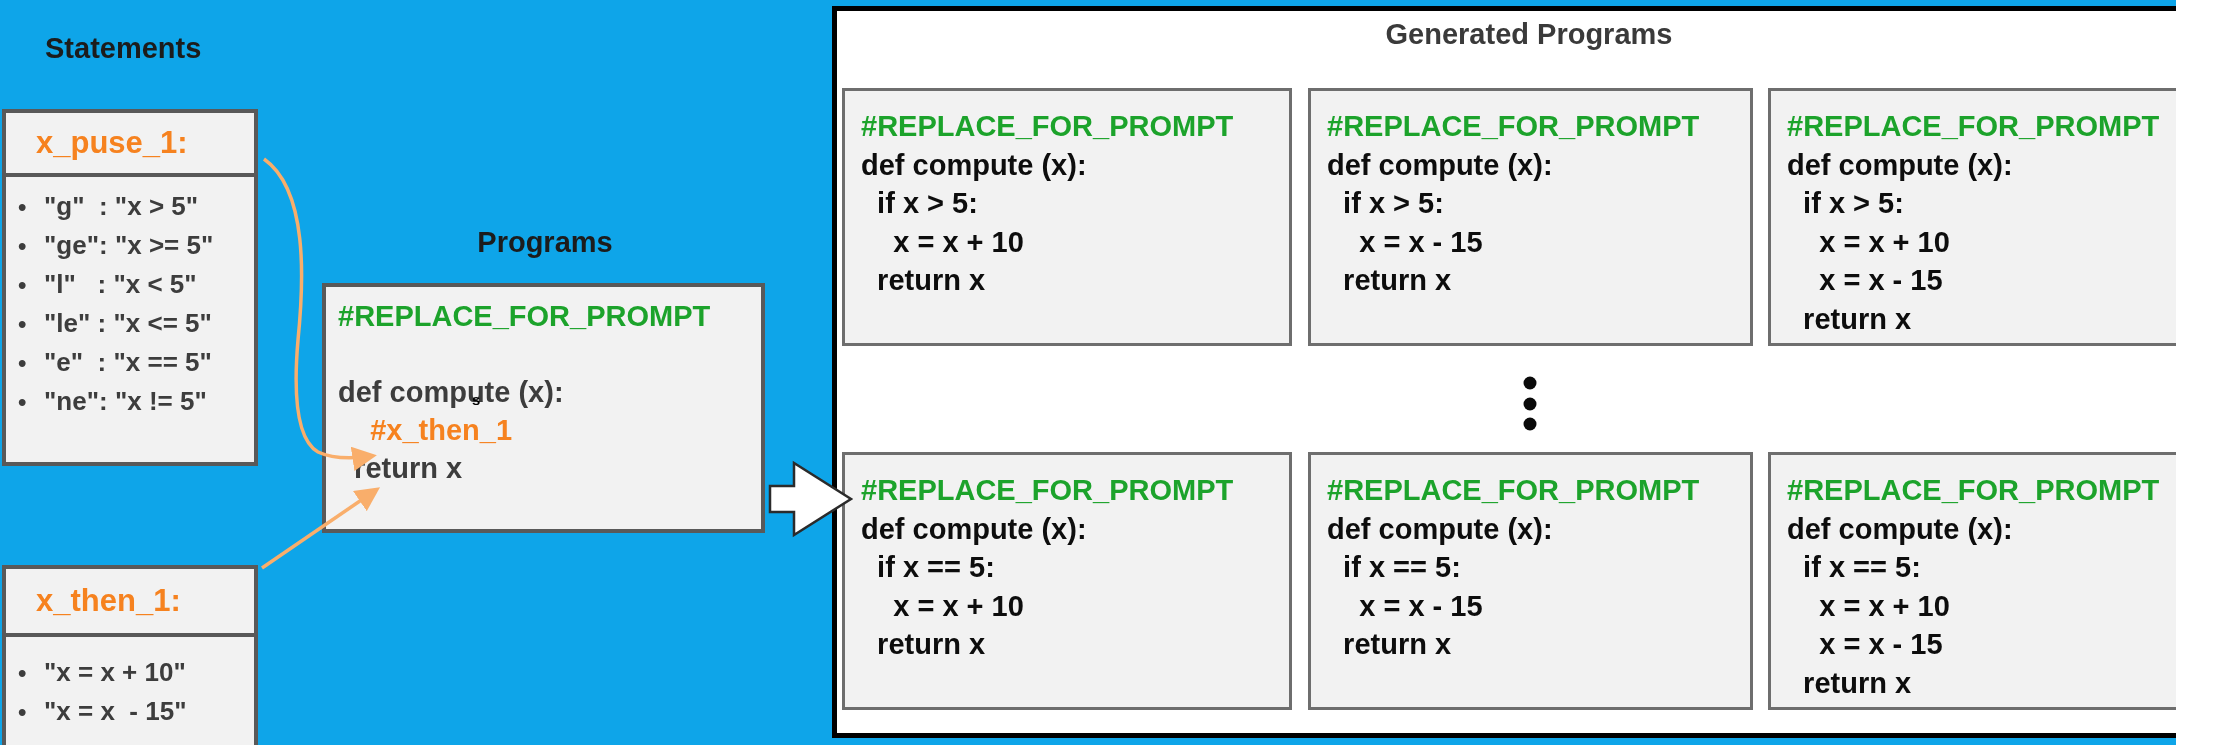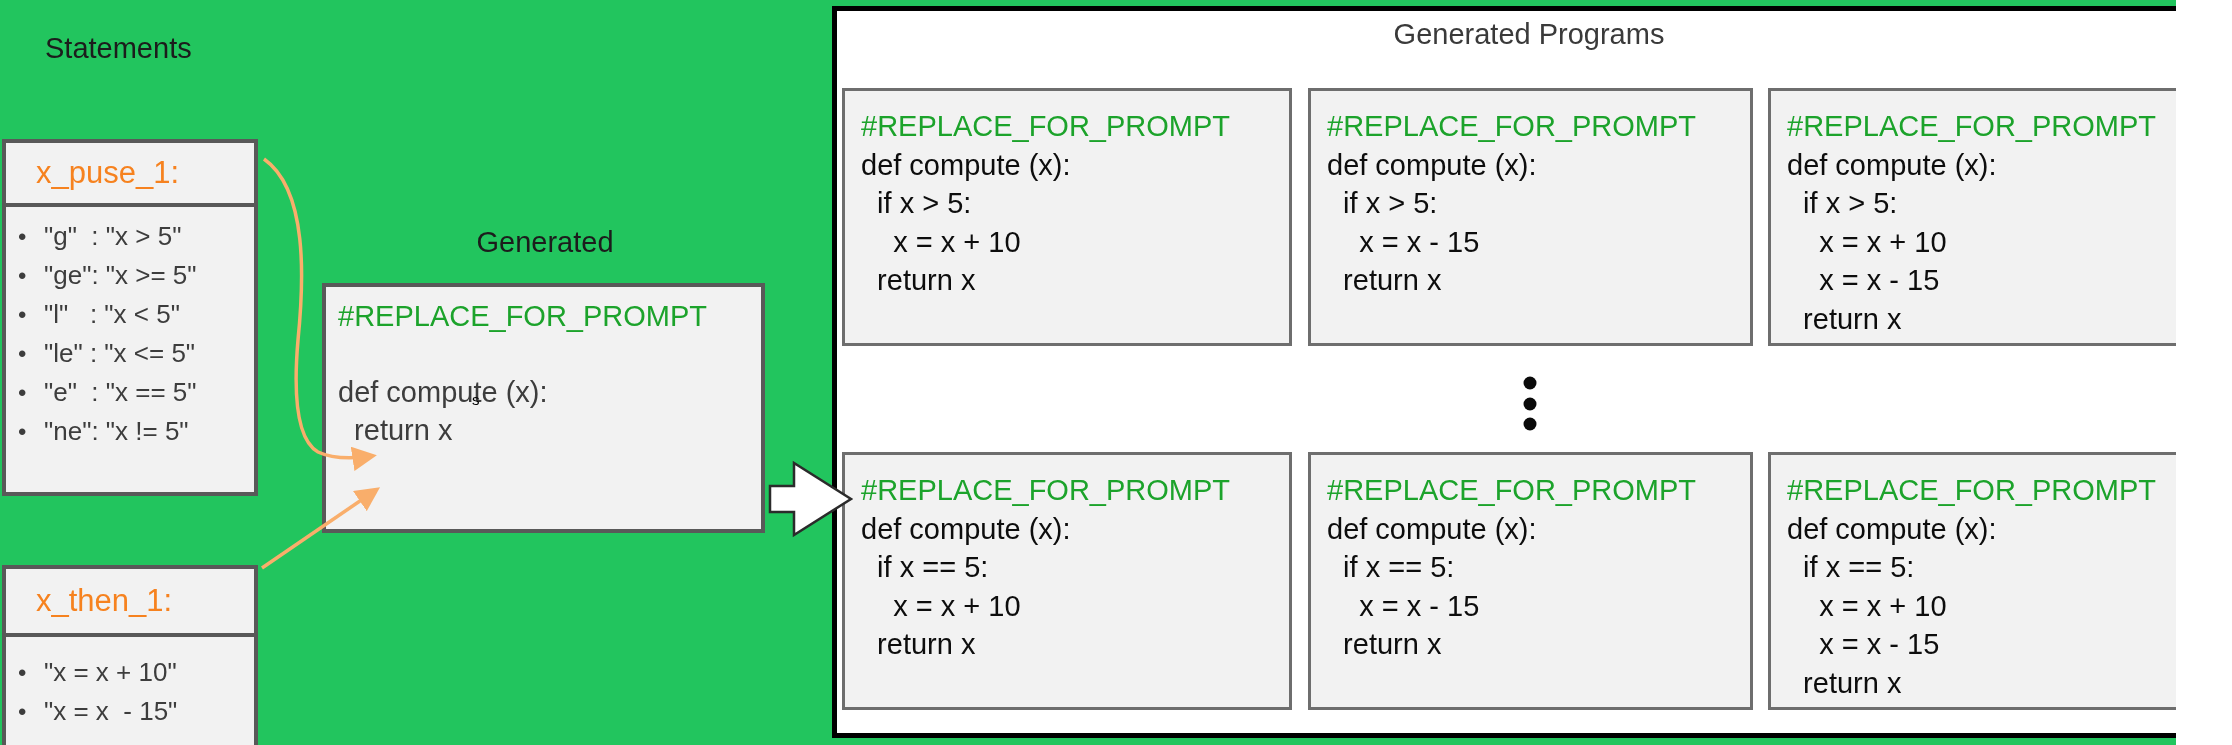--- a/index.html
+++ b/index.html
@@ -1,18 +1,18 @@
 <!DOCTYPE html>
 <html><head>
 <meta charset="utf-8">
 <style>
   html,body{margin:0;padding:0;background:#ffffff;}
   #canvas{
-    position:relative;width:2176px;height:745px;background:#22c55e;
-    font-family:"Liberation Sans",sans-serif;font-weight:normal;overflow:hidden;
+    position:relative;width:2176px;height:745px;background:#0ea5e9;
+    font-family:"Liberation Sans",sans-serif;font-weight:bold;overflow:hidden;
   }
   .heading{position:absolute;color:#1c1c1c;font-size:29px;white-space:pre;}
   
   .stmt-box{
     position:absolute;left:2px;width:256px;background:#f2f2f2;
     border:4px solid #595959;box-sizing:border-box;
   }
   .stmt-head{
     height:64px;border-bottom:4px solid #595959;display:flex;align-items:center;
     padding-left:30px;font-size:31px;color:#f6821f;box-sizing:border-box;white-space:pre;
@@ -54,21 +54,21 @@
   .overlay{position:absolute;left:0;top:0;pointer-events:none;z-index:6;}
   .stray{position:absolute;left:472px;top:391px;font-size:15px;color:#000;z-index:7;}
 </style>
 </head>
 <body>
 
 <div id="canvas">
 
   <div class="heading" style="left:45px;top:32px;">Statements</div>
 
-  <div class="stmt-box" style="top:139px;height:357px;">
+  <div class="stmt-box" style="top:109px;height:357px;">
     <div class="stmt-head">x_puse_1:</div>
     <div class="stmt-body">
       <div class="li">
           <span class="bullet">•</span>
           <span class="li-text">"g"  : "x &gt; 5"</span>
         </div>
       <div class="li">
           <span class="bullet">•</span>
           <span class="li-text">"ge": "x &gt;= 5"</span>
         </div>
@@ -98,26 +98,27 @@
           <span class="bullet">•</span>
           <span class="li-text">"x = x + 10"</span>
         </div>
       <div class="li">
           <span class="bullet">•</span>
           <span class="li-text">"x = x  - 15"</span>
         </div>
     </div>
   </div>
 
-  <div class="heading" style="left:430px;top:226px;width:230px;text-align:center;">Generated</div>
+  <div class="heading" style="left:430px;top:226px;width:230px;text-align:center;">Programs</div>
 
   <div class="tmpl-box">
     <div class="code-line green">#REPLACE_FOR_PROMPT</div>
     <div class="blank-line"></div>
     <div class="code-line">def compute (x):</div>
+    <div class="code-line orange">    #x_then_1</div>
     <div class="code-line">  return x</div>
   </div>
 
   <span class="stray">s</span>
 
   <div class="panel"></div>
   <div class="panel-title">Generated Programs</div>
 
   <div class="prog-box col1 row1">
     <div class="code-line green">#REPLACE_FOR_PROMPT</div>

